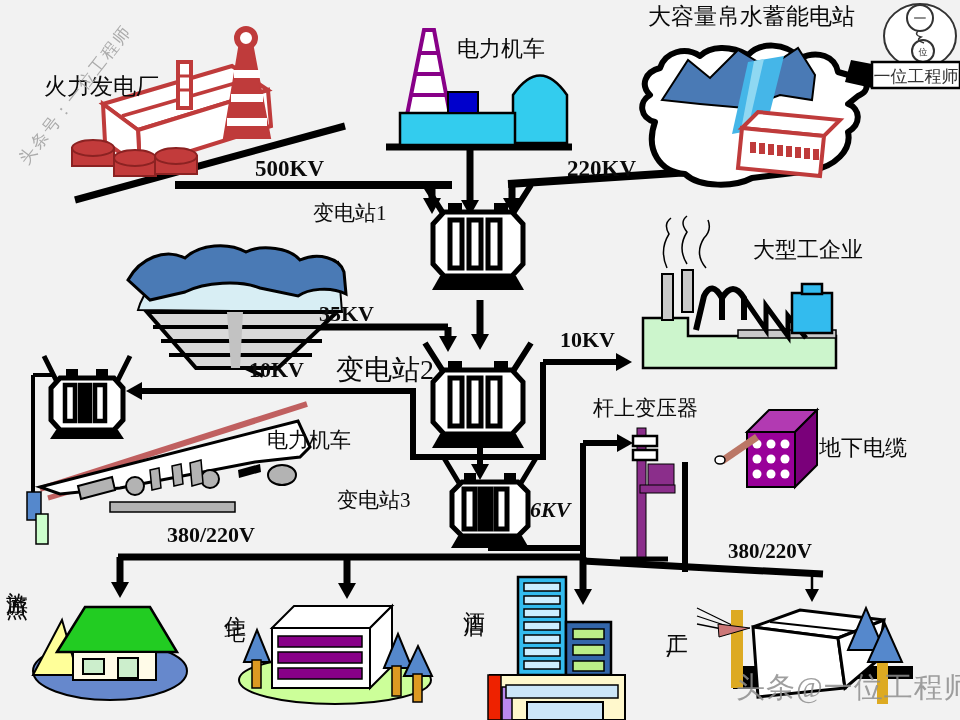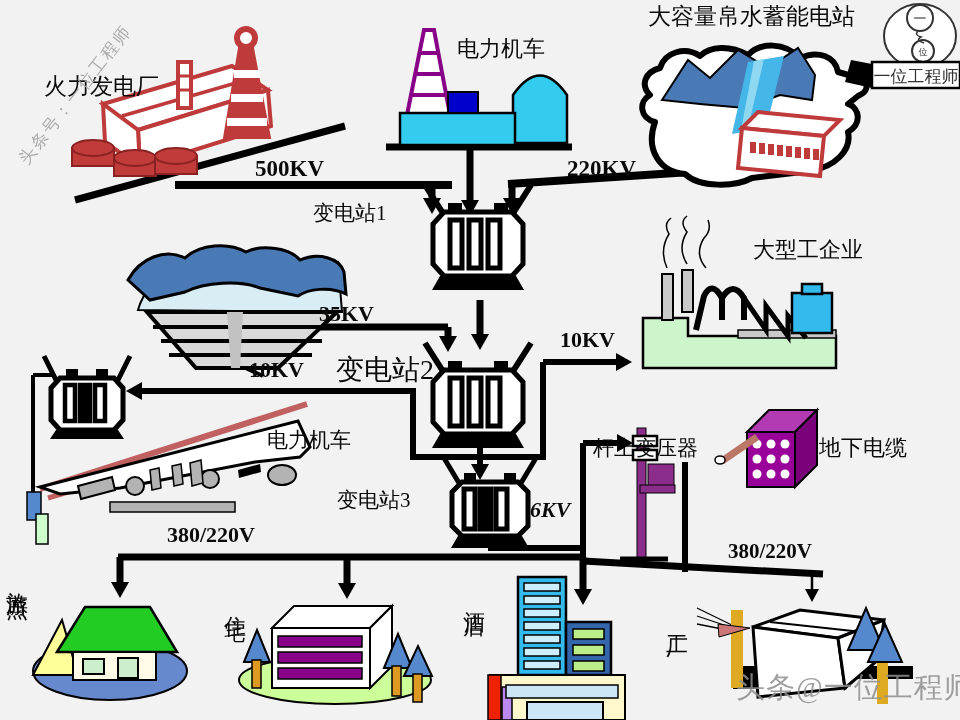--- a/index.html
+++ b/index.html
@@ -17,21 +17,21 @@
   #lbl-thermal{left:44px;top:35px;font-size:23px;margin-top:40px;}
   #lbl-nuclear{left:457px;top:37px;}
   #lbl-pumped{left:648px;top:6px;font-size:23px;font-family:Liberation Mono, monospace;}
   #lbl-hydro{left:38px;top:213px;font-size:23px;}
   #lbl-railway{left:7px;top:328px;font-size:23px;}
   #lbl-sub1{left:313px;top:202px;font-size:21px;}
   #lbl-sub2{left:336px;top:355px;font-size:28px;}
   #lbl-sub3{left:337px;top:489px;font-size:21px;}
   #lbl-loco{left:267px;top:429px;font-size:21px;}
   #lbl-industry{left:753px;top:238px;}
-  #lbl-poletf{left:593px;top:397px;font-size:21px;margin-top:40px;}
+  #lbl-poletf{left:593px;top:397px;font-size:21px;}
   #lbl-cable{left:819px;top:436px;}
   #v500{left:255px;top:157px;font-size:23px;}
   #v220{left:567px;top:157px;font-size:23px;}
   #v35{left:319px;top:294px;margin-top:8px;}
   #v10dam{left:249px;top:358px;}
   #v10right{left:560px;top:328px;}
   #v6{left:530px;top:498px;font-style:italic;}
   #v380L{left:167px;top:523px;}
   #v380R{left:728px;top:540px;font-size:21px;}
   #lbl-tourist{left:6px;top:574px;}

